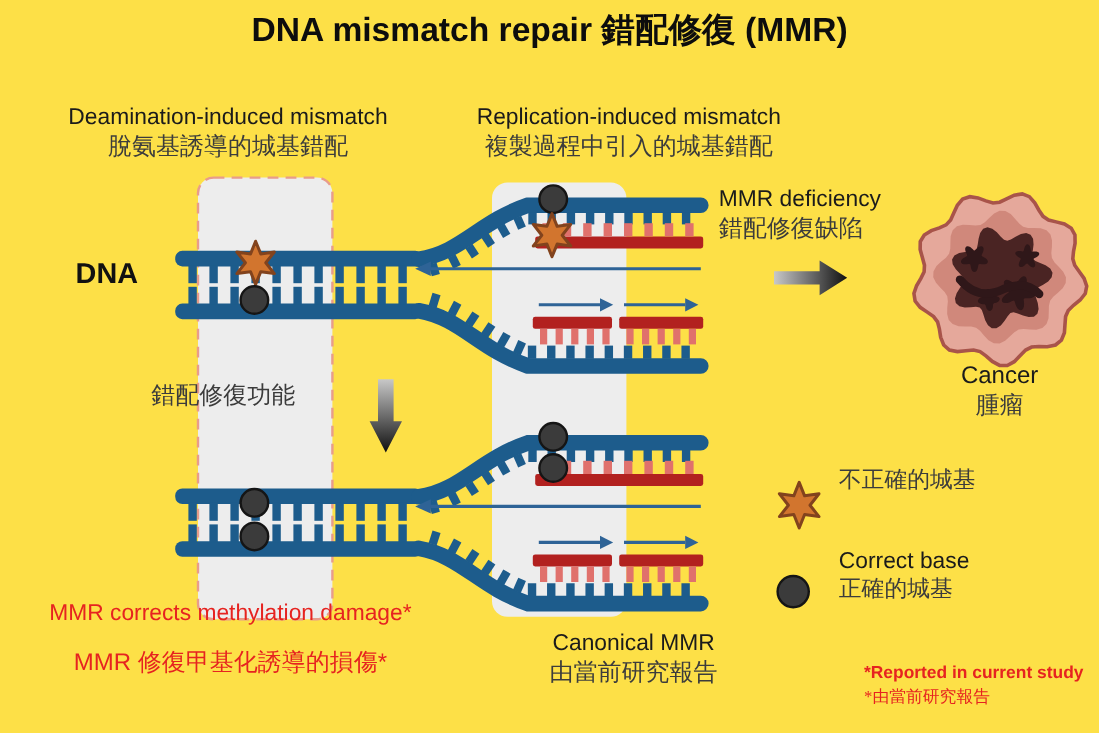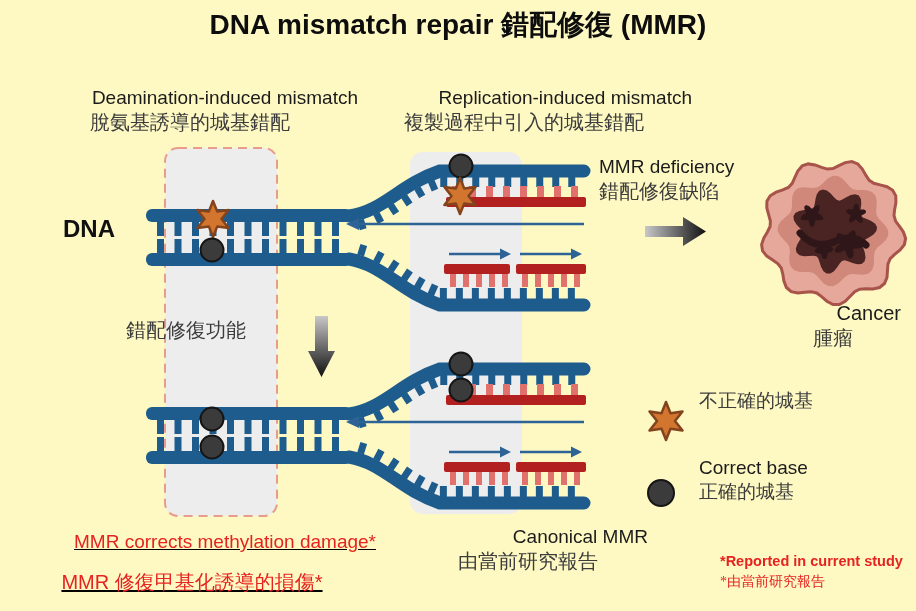--- a/index.html
+++ b/index.html
@@ -1,34 +1,34 @@
 <!DOCTYPE html>
 <html><head>
 <meta charset="utf-8">
 <style>
   html,body{margin:0;padding:0;background:#fbfbfb;}
-  #stage{position:relative;width:916px;height:611px;background:#fef9c3;overflow:hidden;
+  #stage{position:relative;width:916px;height:611px;background:#fde047;overflow:hidden;
          font-family:"Liberation Sans","DejaVu Sans",sans-serif;}
   #art{position:absolute;left:0;top:0;}
   .txt{position:absolute;line-height:1.22;}
   .center{text-align:center;}
-  .en{color:#1b1b1b;font-size:19px;text-align:right;}
+  .en{color:#1b1b1b;font-size:19px;}
   .zh{color:#3c3c3c;font-size:20px;margin-top:1px;}
   .title{top:8px;left:0;width:916px;text-align:center;font-size:28px;font-weight:700;color:#0d0d0d;}
   .hdr-left{left:22px;top:86px;width:336px;}
   .hdr-right{left:356px;top:86px;width:336px;}
   .dna-label{left:63px;top:214px;font-size:24px;font-weight:700;color:#111;}
   .mmr-def{left:599px;top:155px;}
   .cancer{left:765px;top:301px;width:136px;}
   .cancer .en{font-size:20px;}
   .corrected{left:126px;top:317px;}
   .legend-incorrect{left:699px;top:388px;}
   .legend-correct{left:699px;top:456px;}
   .legend-incorrect .zh,.legend-correct .zh{font-size:19px;}
-  .note-left{left:8px;top:530px;width:368px;text-decoration:underline;}
+  .note-left{left:8px;top:500px;width:368px;}
   .note-left .en{color:#e62320;font-size:19px;}
   .note-left .zh{color:#e62320;font-size:20px;margin-top:17px;}
   .canonical{left:408px;top:525px;width:240px;}
   .footnote{left:720px;top:553px;}
   .footnote .en{color:#e62320;font-size:14.5px;font-weight:600;}
   .footnote .zh{color:#e62320;font-size:14px;margin-top:2px;font-family:Liberation Serif, serif;}
 </style>
 </head>
 <body>
 

